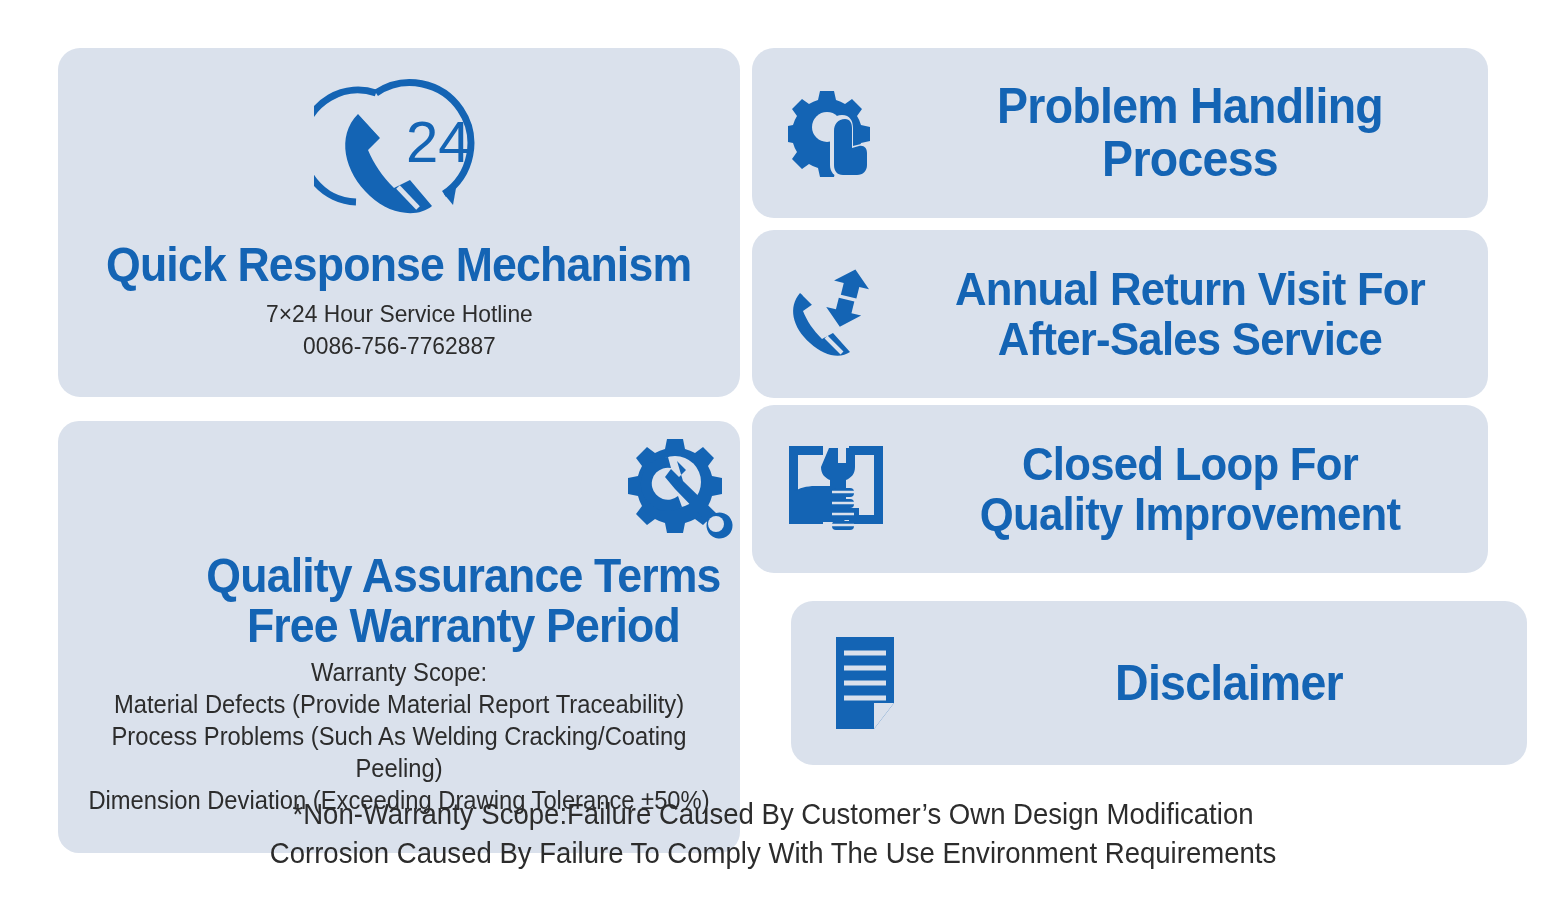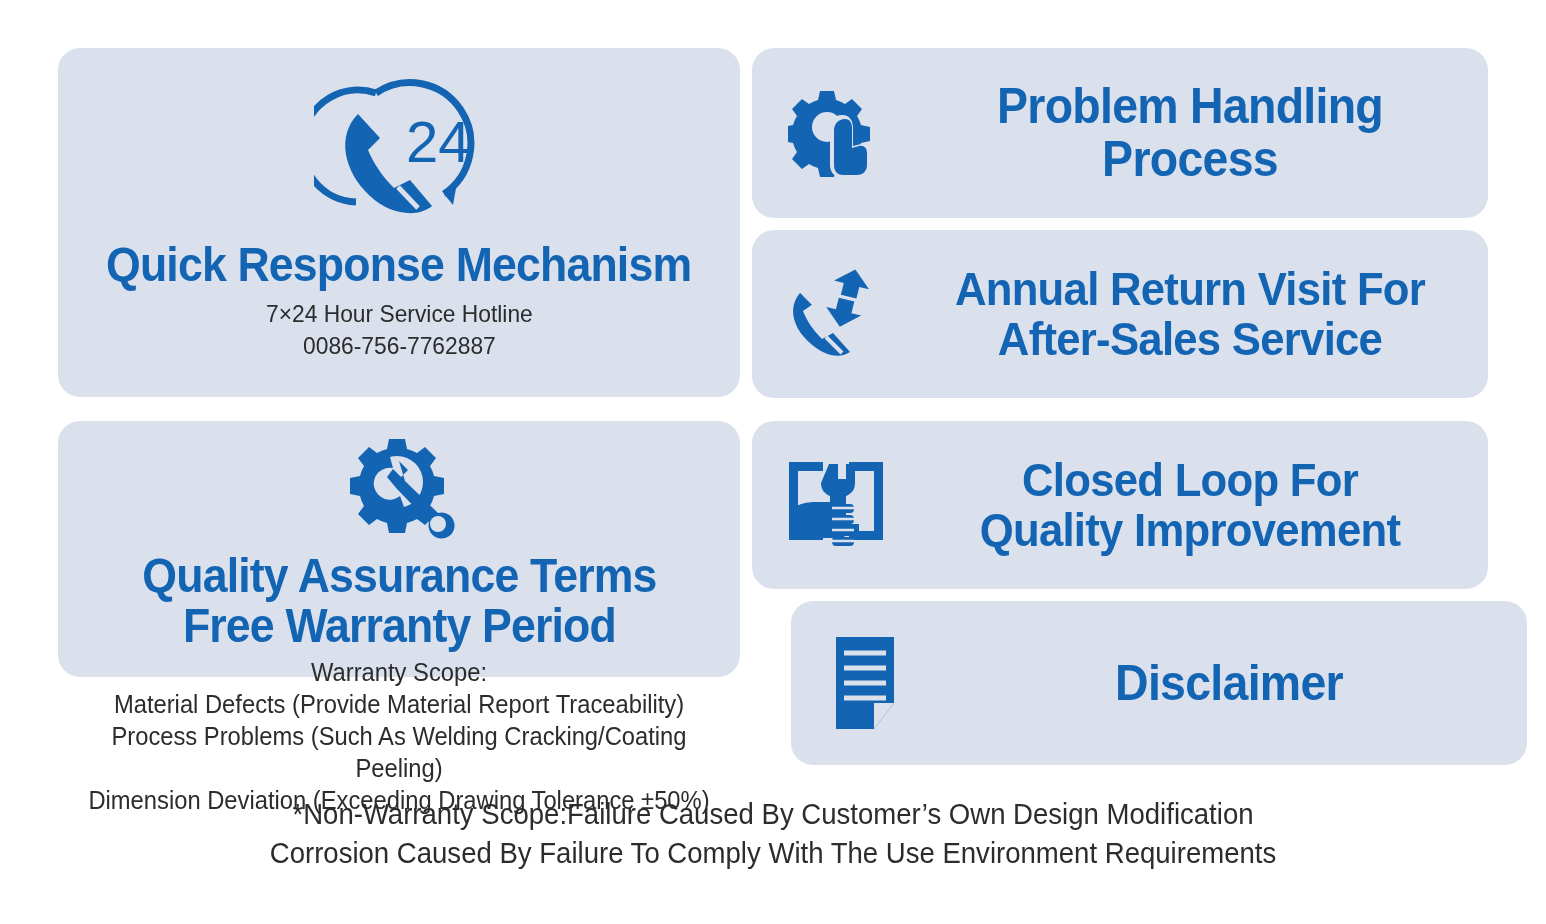--- a/index.html
+++ b/index.html
@@ -30,37 +30,38 @@
   
   .card-quick {
     left: 58px;  top: 48px;  width: 682px;  height: 349px;
     display: flex;
     flex-direction: column;
     align-items: center;
     justify-content: flex-start;
     padding-top: 28px;
   }
   .card-quality {
-    left: 58px;  top: 421px; width: 682px;  height: 256px;
+    left: 58px;  top: 421px; width: 682px;  height: 432px;
     display: flex;
     flex-direction: column;
-    align-items: center;
+    align-items: flex-end;
     justify-content: flex-start;
     padding-top: 16px;
+    border-radius: 21px;
   }
 
   
   .card-problem {
     left: 752px; top: 48px;  width: 736px;  height: 170px;
   }
   .card-annual {
     left: 752px; top: 230px; width: 736px;  height: 168px;
   }
   .card-closed {
-    left: 752px; top: 421px; width: 736px;  height: 168px;
+    left: 752px; top: 405px; width: 736px;  height: 168px;
   }
   .card-disclaimer {
     left: 752px; top: 601px; width: 736px;  height: 164px; margin-left: 39px;
   }
 
   .row-card {
     display: flex;
     flex-direction: row;
     align-items: center;
     padding-left: 28px;

